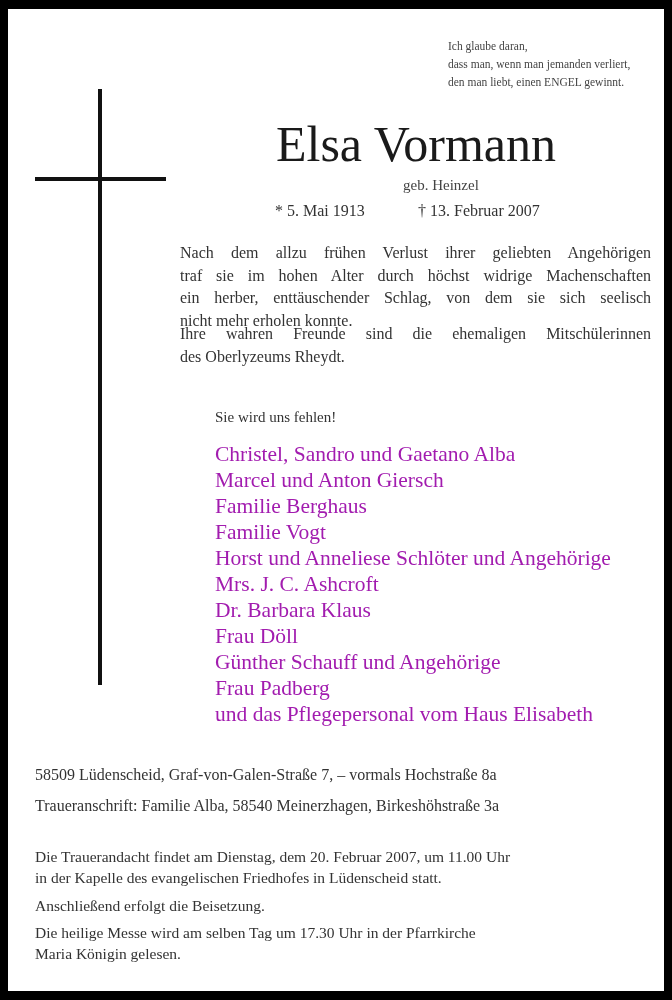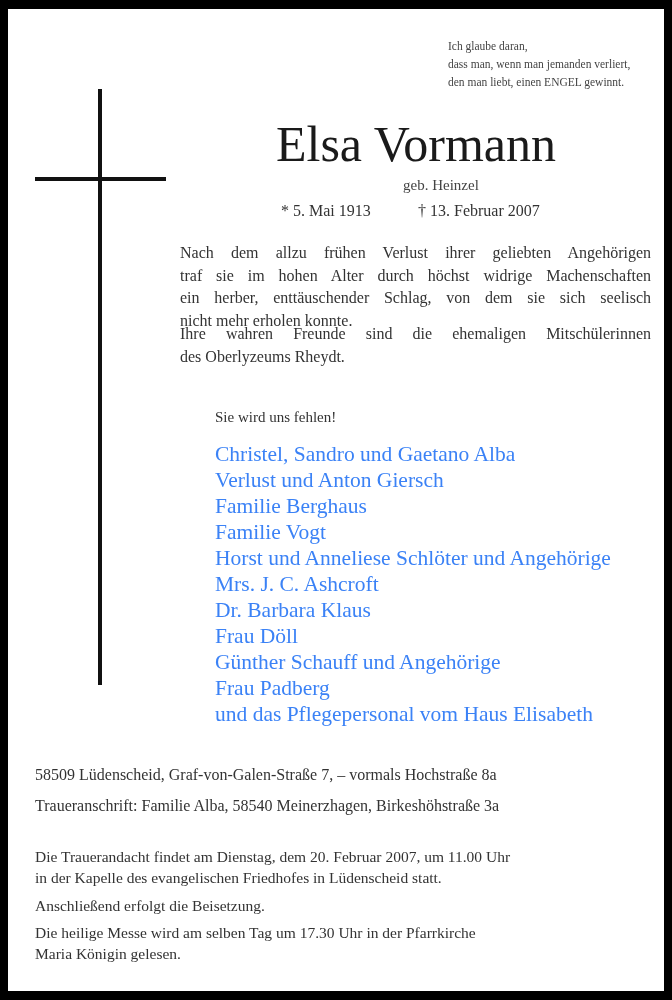--- a/index.html
+++ b/index.html
@@ -11,29 +11,29 @@
       position: absolute; left: 8px; top: 9px; width: 656px; height: 982px;
       background: #fff;
     }
     .abs { position: absolute; white-space: nowrap; }
     .motto { left: 400px; top: 28px; font-size: 11.5px; line-height: 18px; color: #444; margin-left: 40px; }
     .cross-v { position: absolute; left: 90px; top: 80px; width: 4px; height: 596px; background: #111; }
     .cross-h { position: absolute; left: 27px; top: 168px; width: 131px; height: 4px; background: #111; }
     .name { left: 0; width: 672px; top: 106px; text-align: center; font-size: 50px; line-height: 58px; color: #1a1a1a; padding-left: 160px; box-sizing: border-box; }
     .name span { display: inline-block; }
     .nee { top: 168px; left: 395px; font-size: 15px; color: #444; }
-    .born { top: 193px; left: 273px; font-size: 16px; color: #333; }
+    .born { top: 193px; left: 267px; font-size: 16px; color: #333; }
     .died { top: 193px; left: 410px; font-size: 16px; color: #333; }
     .para { position: absolute; left: 172px; width: 471px; font-size: 16px; line-height: 22.5px; text-align: justify; color: #333; }
     .para .line { display: block; text-align: justify; text-align-last: justify; white-space: nowrap; }
     .para .line.last { text-align-last: left; }
     .p1 { top: 233px; }
     .p2 { top: 314px; }
     .miss { top: 400px; left: 207px; font-size: 15px; color: #333; }
-    .mourners { position: absolute; left: 207px; top: 432px; font-size: 21.5px; line-height: 26px; color: #3b82f6; }
+    .mourners { position: absolute; left: 207px; top: 432px; font-size: 21.5px; line-height: 26px; color: #a21caf; }
     .mourners div { white-space: nowrap; }
     .addr { left: 27px; font-size: 16px; color: #333; text-align: right; }
     .a1 { top: 757px; }
     .a2 { top: 788px; }
     .info { position: absolute; left: 27px; font-size: 15.5px; line-height: 21px; color: #333; }
     .info div { white-space: nowrap; }
     .i1 { top: 837px; }
     .i2 { top: 886px; }
     .i3 { top: 913px; }
   </style>
@@ -65,21 +65,21 @@
   </div>
   <div class="para p2">
     <span class="line">Ihre wahren Freunde sind die ehemaligen Mitschülerinnen</span>
     <span class="line last">des Oberlyzeums Rheydt.</span>
   </div>
 
   <div class="abs miss">Sie wird uns fehlen!</div>
 
   <div class="mourners">
     <div>Christel, Sandro und Gaetano Alba</div>
-    <div>Verlust und Anton Giersch</div>
+    <div>Marcel und Anton Giersch</div>
     <div>Familie Berghaus</div>
     <div>Familie Vogt</div>
     <div>Horst und Anneliese Schlöter und Angehörige</div>
     <div>Mrs. J. C. Ashcroft</div>
     <div>Dr. Barbara Klaus</div>
     <div>Frau Döll</div>
     <div>Günther Schauff und Angehörige</div>
     <div>Frau Padberg</div>
     <div>und das Pflegepersonal vom Haus Elisabeth</div>
   </div>

